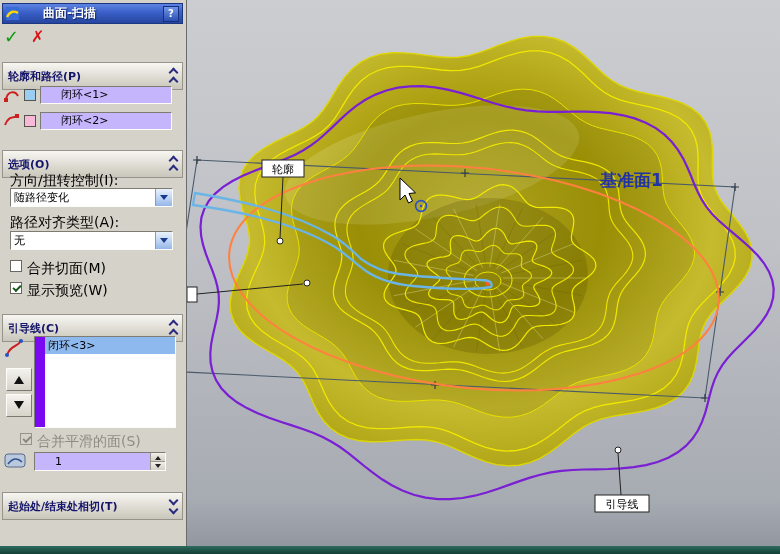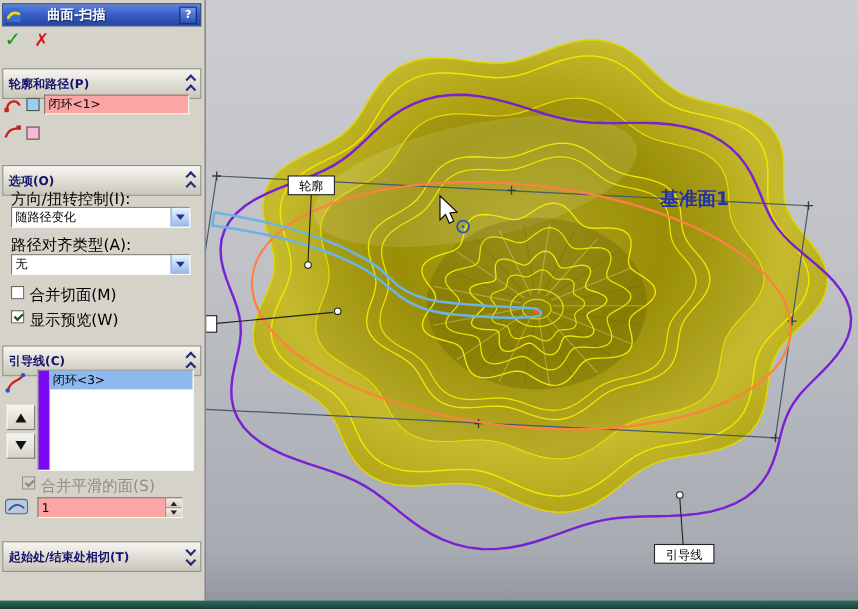--- a/index.html
+++ b/index.html
@@ -20,23 +20,23 @@
   .ok{color:#0c9c0c;font-size:18px;font-weight:bold;line-height:18px;}
   .cancel{color:#d81414;font-size:16px;font-weight:bold;line-height:16px;}
   .sec-h{position:absolute;left:2px;right:3px;height:28px;
          background:linear-gradient(180deg,#f7f6f2 0%,#dedbd2 55%,#c9c6bb 100%);
          border:1px solid #96938a;display:flex;align-items:center;
          font-weight:bold;font-size:11px;color:#14146a;padding:0 5px;box-sizing:border-box;}
   .chevs{margin-left:auto;display:flex;flex-direction:column;gap:0px;}
   .chev{width:5px;height:5px;border-left:2px solid #2b2b80;border-top:2px solid #2b2b80;}
   .chev.up{transform:rotate(45deg);margin-top:2px;}
   .chev.down{transform:rotate(225deg);margin-bottom:2px;}
-  .fld{position:absolute;background:#fca5a5;border:1px solid;
+  .fld{position:absolute;background:#c4b5fd;border:1px solid;
        border-color:#7e7c72 #fcfcf8 #fcfcf8 #7e7c72;font-size:11px;line-height:16px;
-       padding:0 3px;color:#000;box-sizing:border-box;white-space:nowrap;overflow:hidden;}
+       padding:0 20px;color:#000;box-sizing:border-box;white-space:nowrap;overflow:hidden;}
   .swatch{position:absolute;width:12px;height:12px;border:1px solid #55534b;box-sizing:border-box;}
   .combo{position:absolute;background:#fff;border:1px solid;
          border-color:#7e7c72 #fcfcf8 #fcfcf8 #7e7c72;font-size:11px;line-height:17px;
          padding:0 3px;box-sizing:border-box;}
   .combo .arrowbtn{position:absolute;right:0;top:0;bottom:0;width:16px;
          background:linear-gradient(180deg,#eaf1fc 0%,#b9d0f2 60%,#94b6e8 100%);
          border-left:1px solid #7e9cd0;display:flex;align-items:center;justify-content:center;}
   .tri-dn{width:0;height:0;border:4px solid transparent;border-top:5px solid #163a8e;margin-top:5px;}
   .lbl{position:absolute;font-size:14px;color:#000;white-space:nowrap;}
   .chkbox{position:absolute;width:12px;height:12px;background:#fff;border:1px solid #6a685e;box-sizing:border-box;}
@@ -104,20 +104,21 @@
       <rect x="1" y="12" width="4" height="4" fill="#cc2020"></rect>
     </svg>
     <div class="swatch" style="left:24px;top:89px;background:#99cdf2;"></div>
     <div class="fld" style="left:40px;top:86px;width:132px;height:18px;">闭环&lt;1&gt;</div>
 
     <svg class="panel-icon" style="left:3px;top:112px;" width="18" height="18">
       <path d="M2,13 C6,3 11,6 15,4" stroke="#cc2020" stroke-width="2" fill="none"></path>
       <rect x="12" y="2" width="4" height="4" fill="#cc2020"></rect>
     </svg>
     <div class="swatch" style="left:24px;top:115px;background:#f8b9d9;"></div>
+    <div class="fld" style="left:40px;top:112px;width:132px;height:18px;">闭环&lt;2&gt;</div>
 
     <div class="sec-h" style="top:150px;">
       <span>选项(O)</span>
       <span class="chevs">
           <span class="chev up"></span>
           <span class="chev up"></span>
         </span>
     </div>
 
     <div class="lbl" style="left:10px;top:172px;">方向/扭转控制(I):</div>

